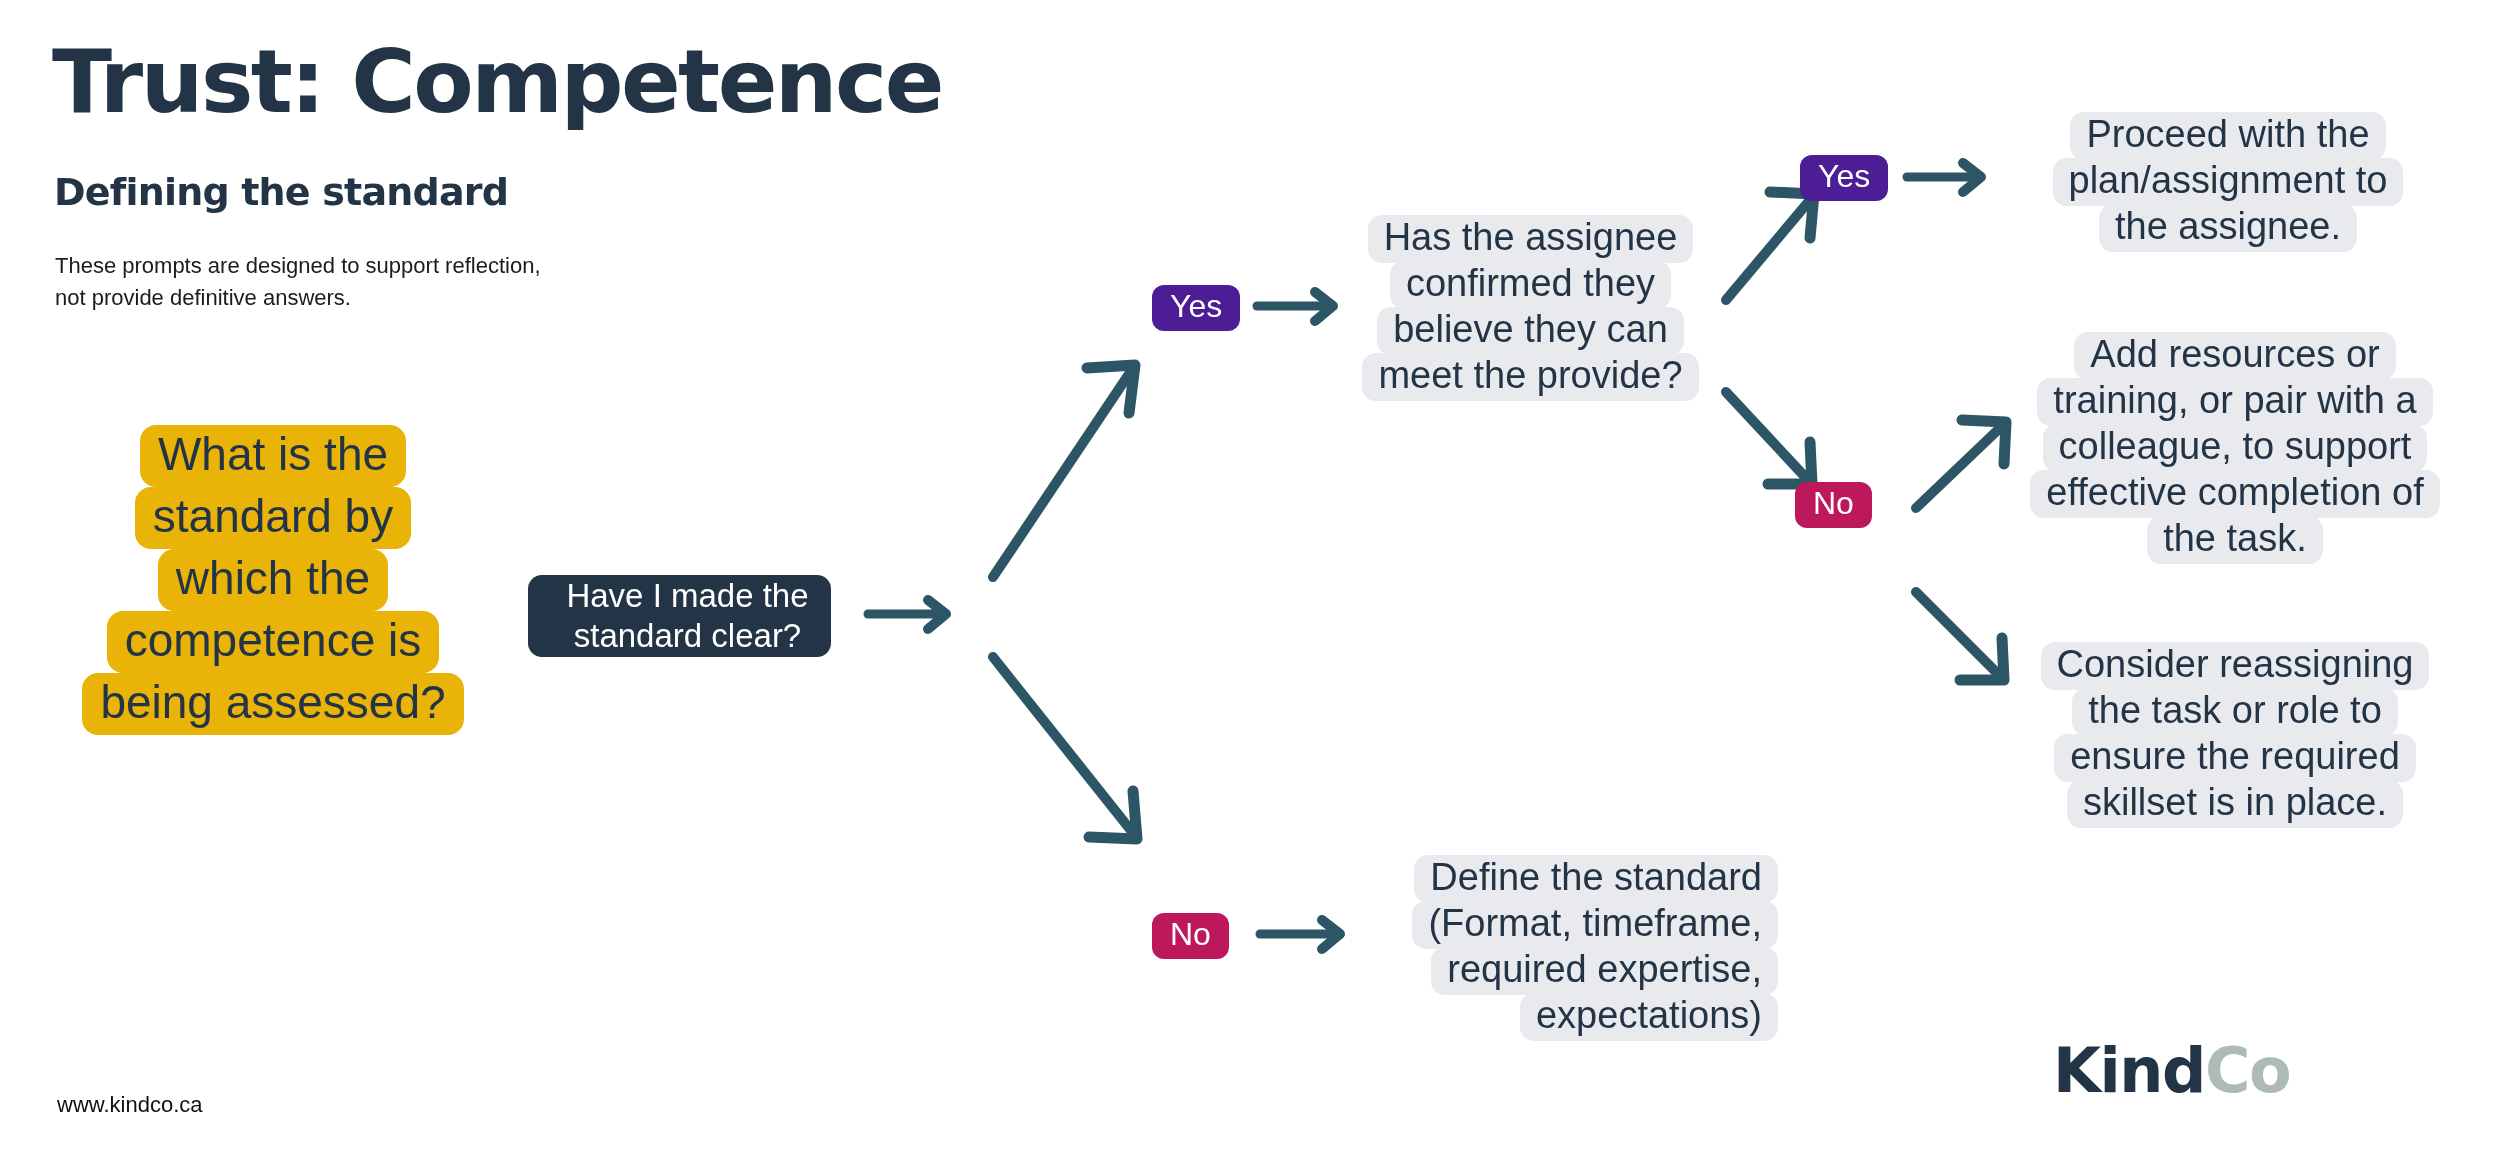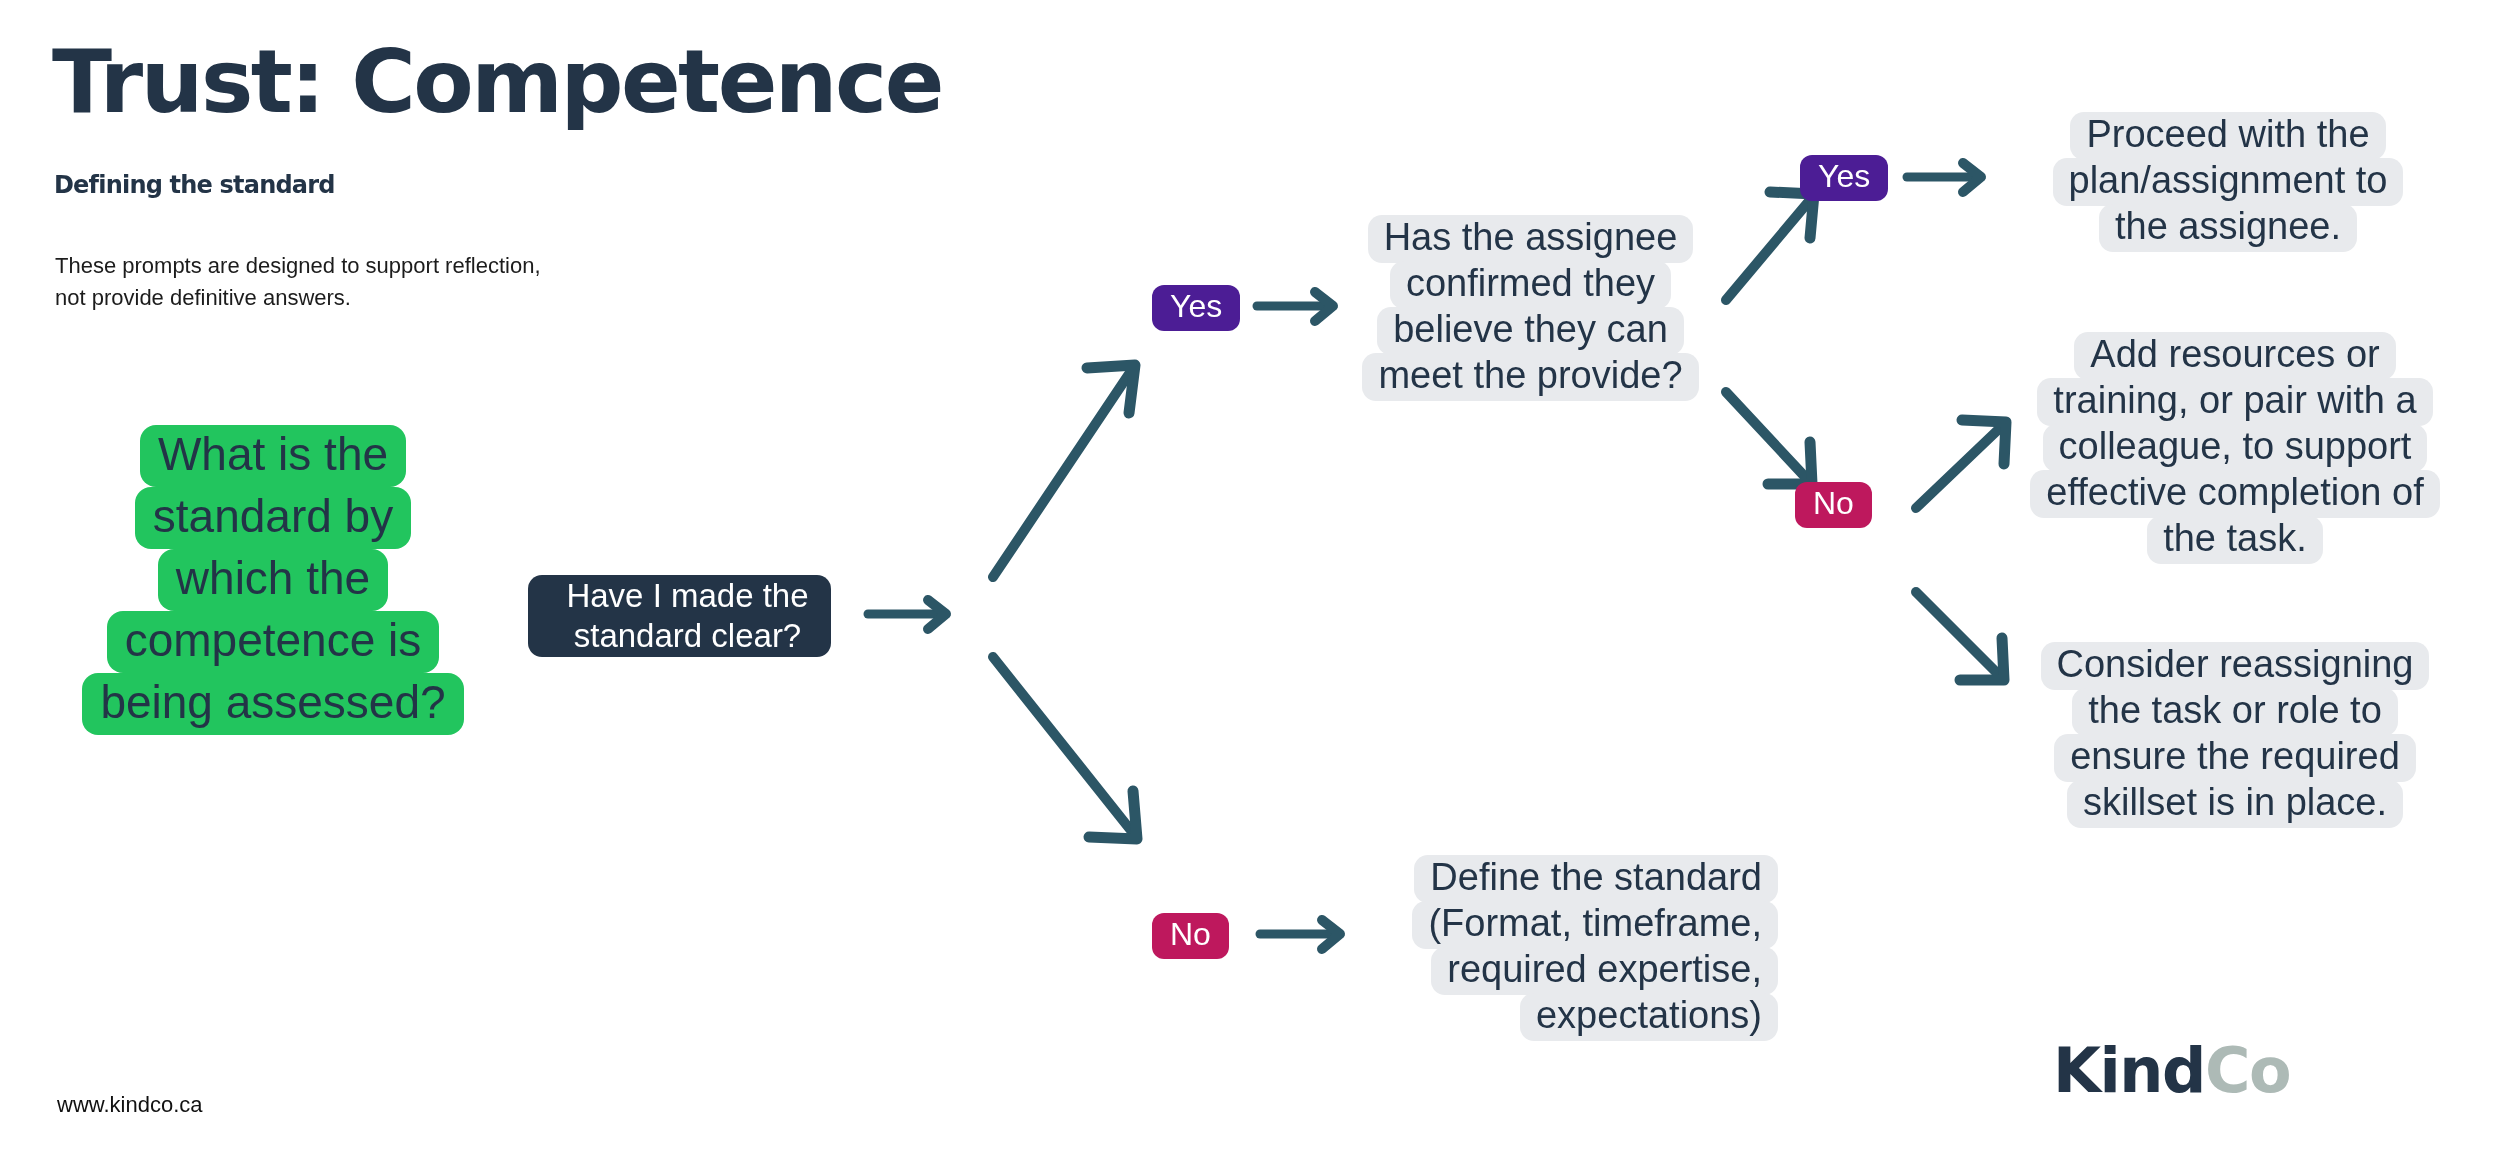--- a/index.html
+++ b/index.html
@@ -11,38 +11,38 @@
   
   .title {
     position:absolute; left:52px; top:38px;
     font-family:"DejaVu Sans", sans-serif;
     font-size:88px; font-weight:bold; letter-spacing:-2.5px;
     color:#233447; line-height:1.0;
   }
   .subtitle {
     position:absolute; left:54px; top:173px;
     font-family:"DejaVu Sans", sans-serif;
-    font-size:24px; font-weight:bold; letter-spacing:-0.8px;
+    font-size:38px; font-weight:bold; letter-spacing:-0.8px;
     color:#233447; line-height:1.0;
   }
   .blurb {
     position:absolute; left:55px; top:250px;
     font-size:22px; line-height:1.45; color:#1c1c1c; font-weight:400;
   }
 
   
   .hl { position:absolute; }
   .hl .ln {
     display:block; width:fit-content;
     padding:3px 16px 7px 16px;
     border-radius:14px;
     font-size:38px; line-height:1.0;
     color:#233447; white-space:nowrap;
   }
-  .hl.blue .ln { background:#22c55e; }
+  .hl.blue .ln { background:#eab308; }
   .hl.gray .ln { background:#e8eaed; }
   .hl.ctr .ln { margin-left:auto; margin-right:auto; }
   .hl.rgt .ln { margin-left:auto; }
   .hl .ln + .ln { margin-top:-2px; }
 
   .hl.q-left .ln { font-size:46px; padding:6px 18px 10px 18px; border-radius:16px; }
   .hl.q-left .ln + .ln { margin-top:0px; }
 
   
   .pill {

